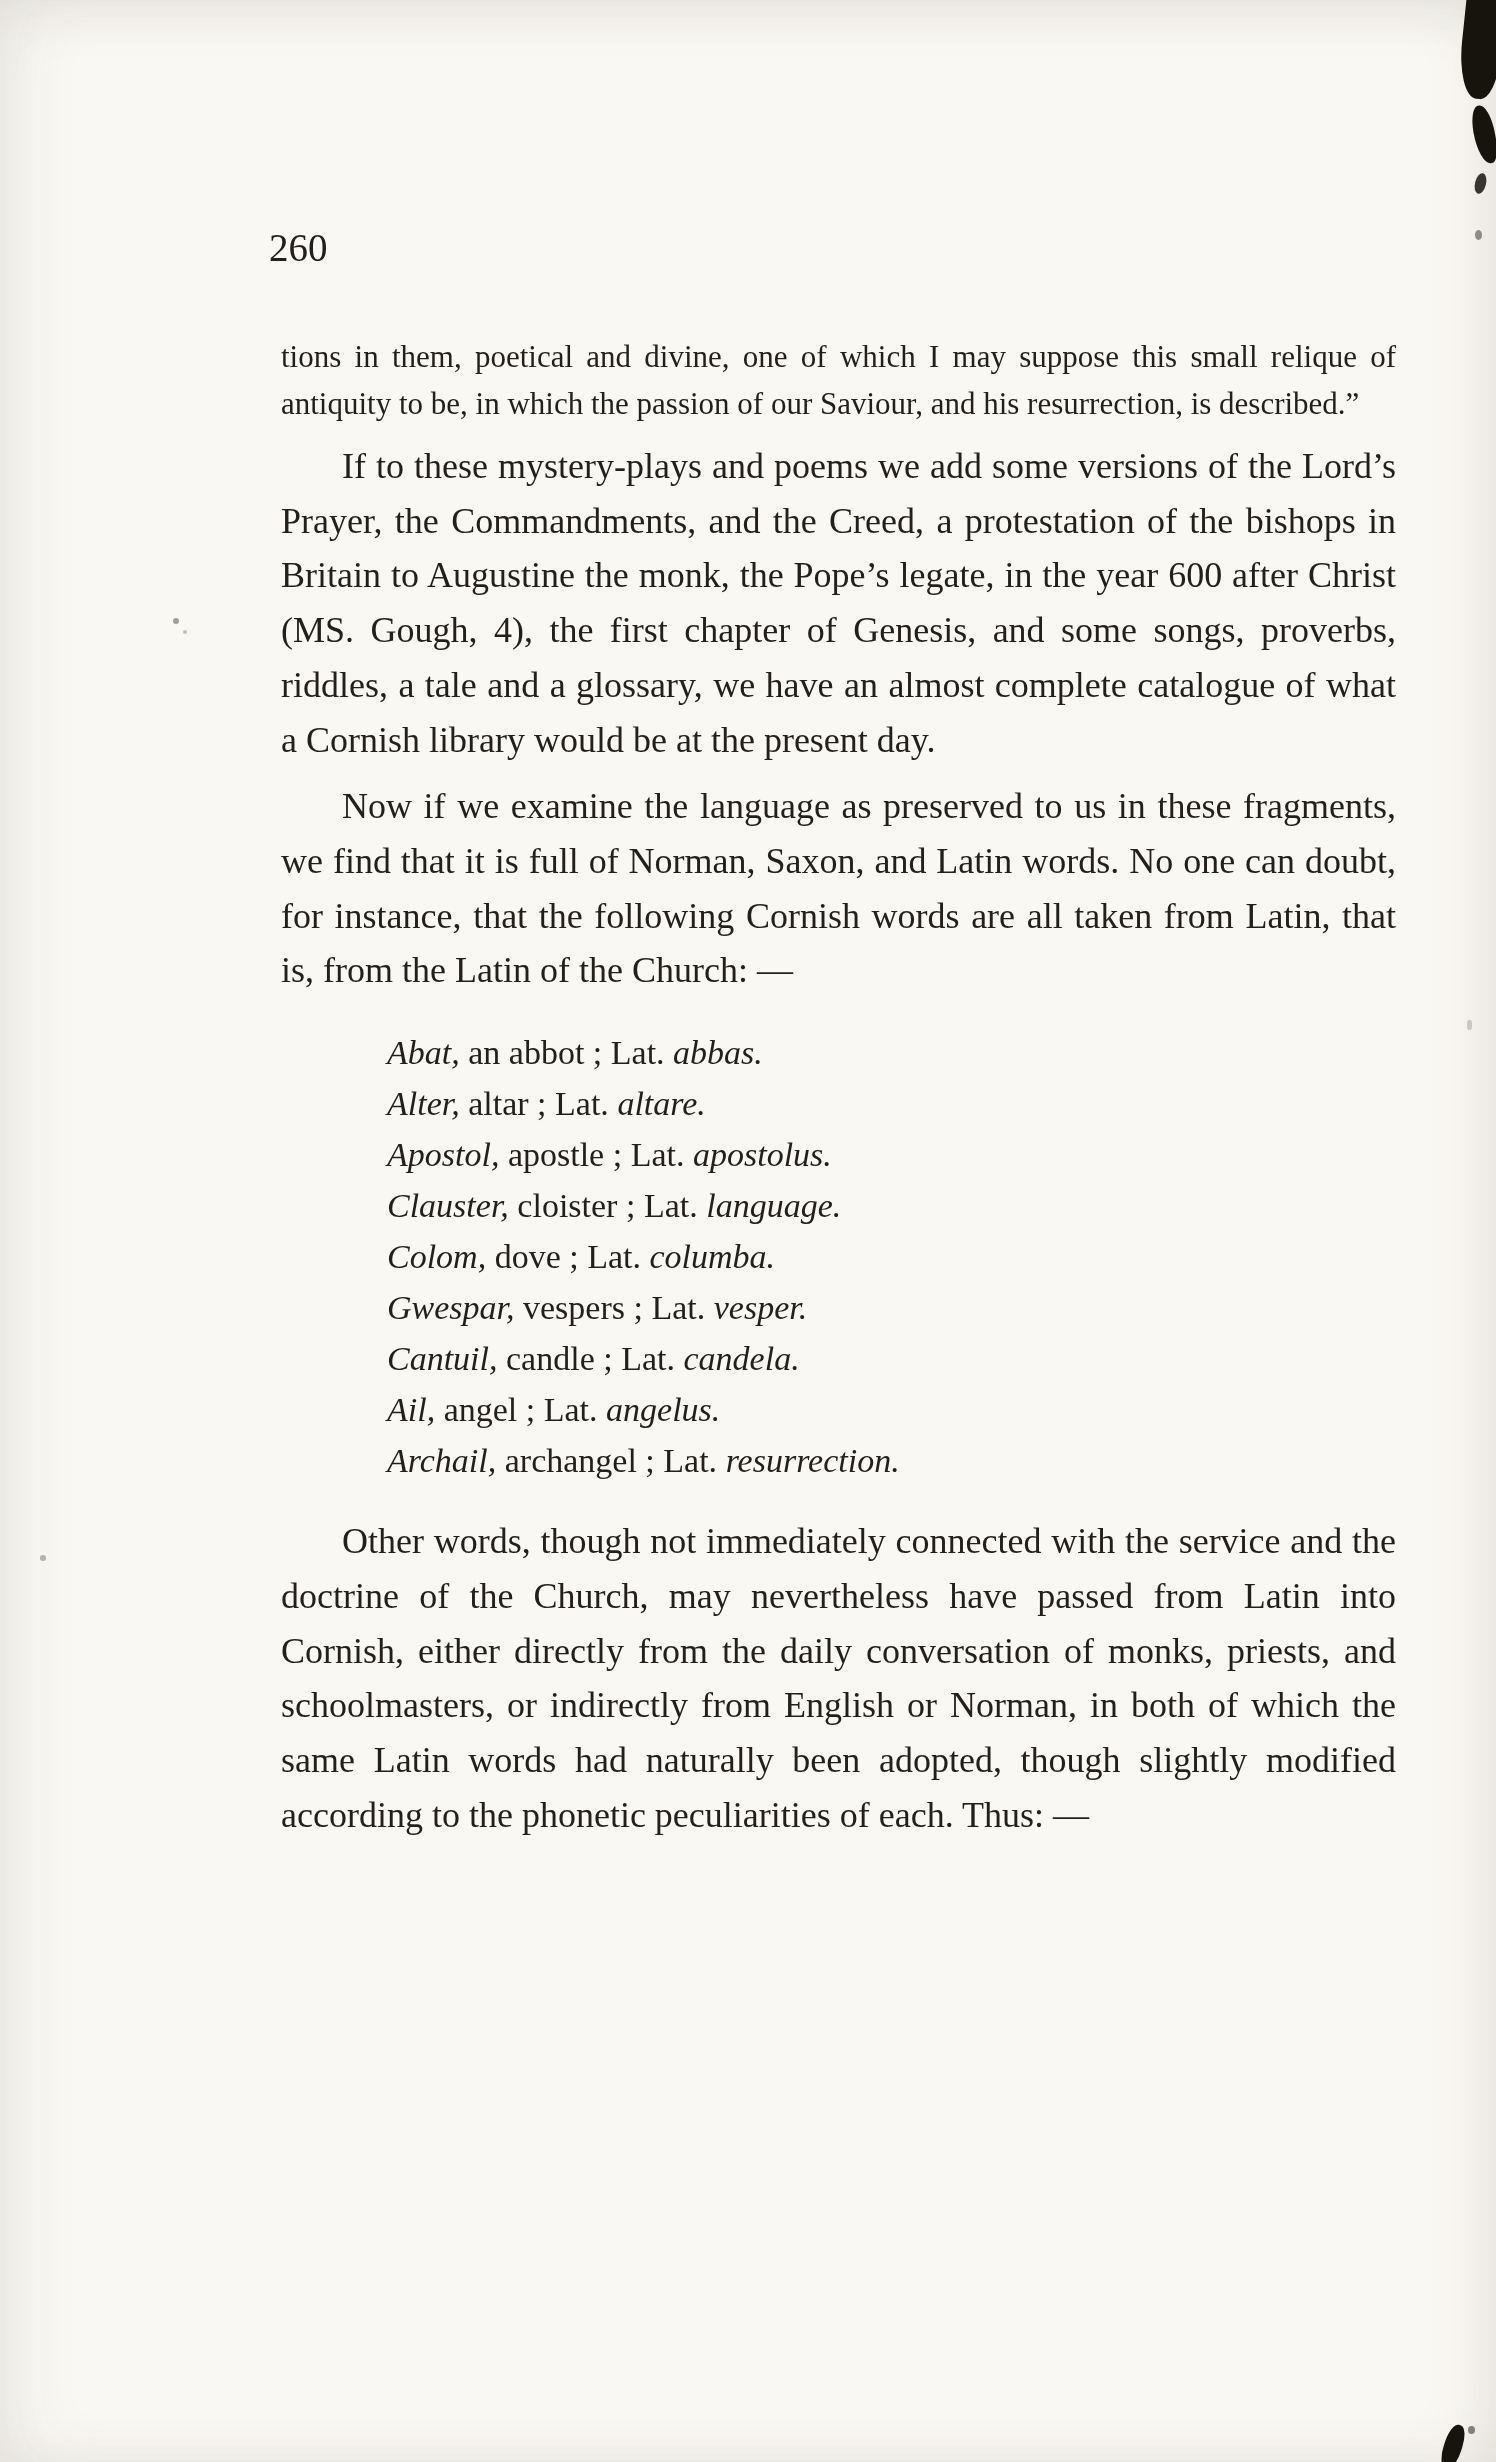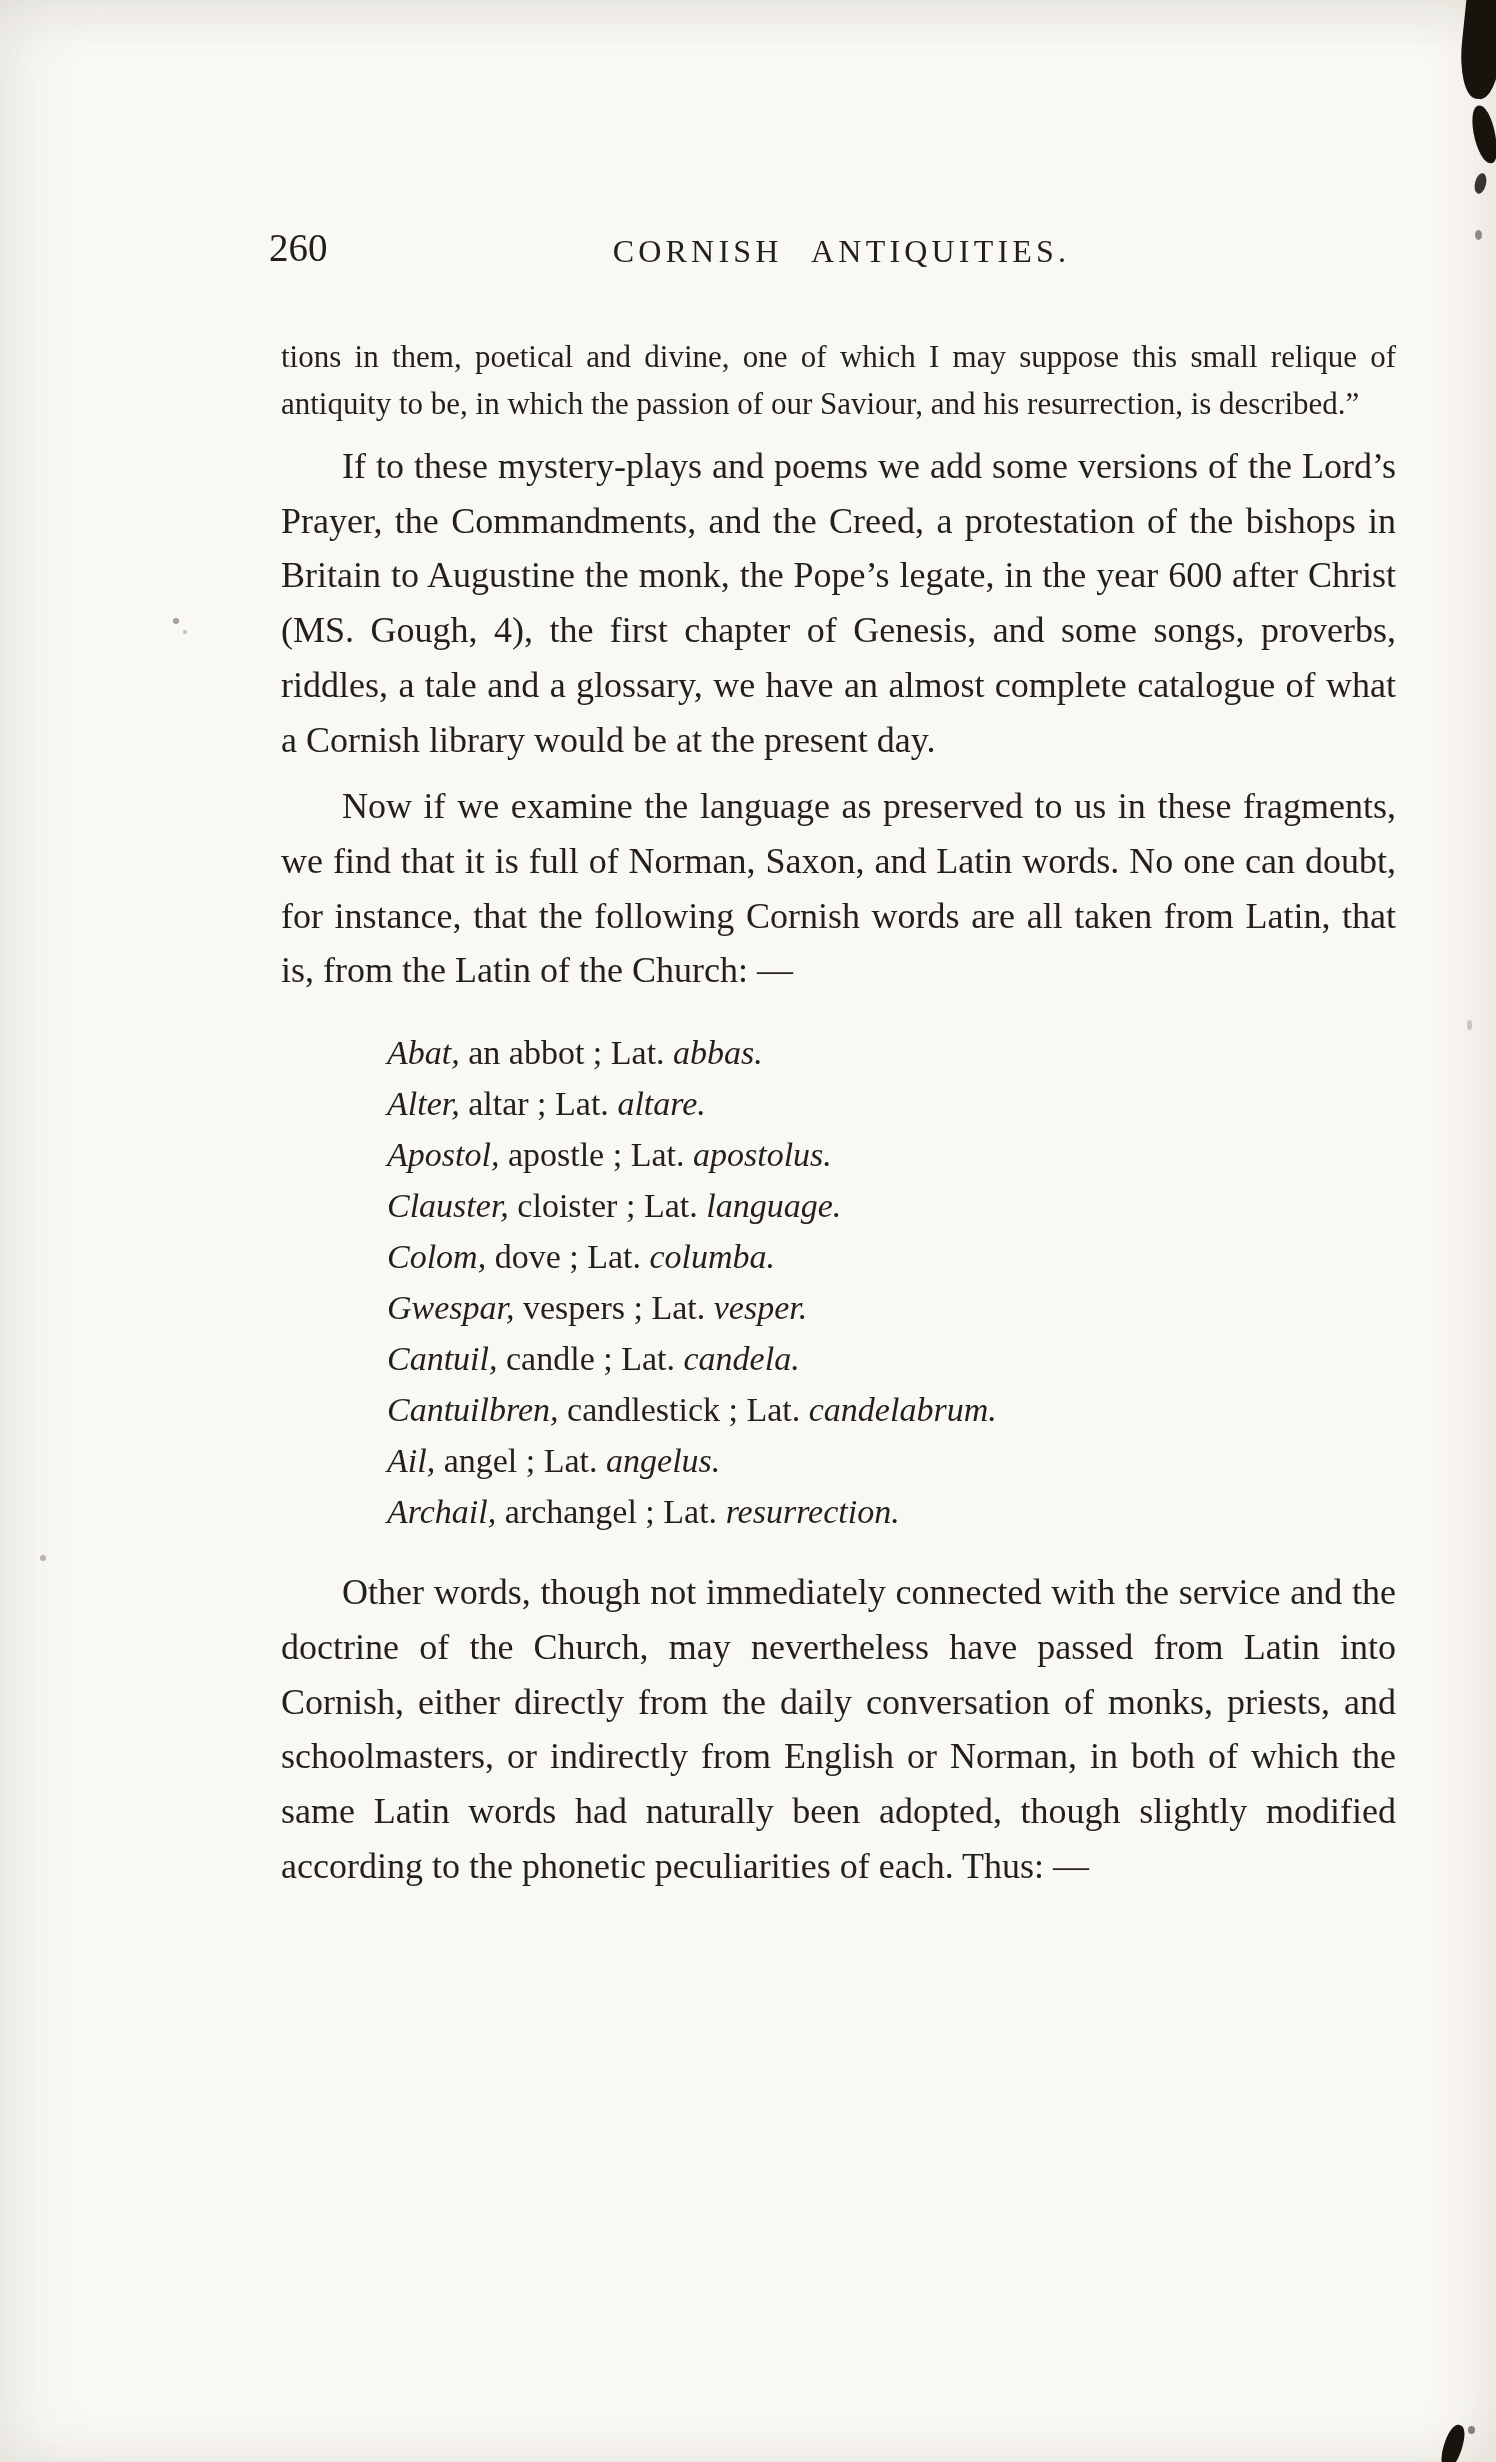--- a/index.html
+++ b/index.html
@@ -91,40 +91,38 @@
   <div class="artifact art-tr-4"></div>
   <div class="artifact art-br-1"></div>
   <div class="artifact art-br-2"></div>
   <div class="speckle sp-1"></div>
   <div class="speckle sp-2"></div>
   <div class="speckle sp-3"></div>
   <div class="speckle sp-4"></div>
 
   <header class="page-header">
     <span class="page-number">260</span>
-    <span class="running-title">CORNISH ANTIQUITIES.</span>
   </header>
 
   <main class="text-block">
 
     <p class="quote-para">tions in them, poetical and divine, one of which I may suppose this small relique of antiquity to be, in which the passion of our Saviour, and his resurrection, is described.”</p>
 
     <p class="body-para">If to these mystery-plays and poems we add some versions of the Lord’s Prayer, the Commandments, and the Creed, a protestation of the bishops in Britain to Augustine the monk, the Pope’s legate, in the year 600 after Christ (MS. Gough, 4), the first chapter of Genesis, and some songs, proverbs, riddles, a tale and a glossary, we have an almost complete catalogue of what a Cornish library would be at the present day.</p>
 
     <p class="body-para">Now if we examine the language as preserved to us in these fragments, we find that it is full of Norman, Saxon, and Latin words.  No one can doubt, for instance, that the following Cornish words are all taken from Latin, that is, from the Latin of the Church: —</p>
 
     <div class="word-list">
       <div class="word-row"><span class="it">Abat,</span><span> an abbot ;  Lat. </span><span class="it">abbas.</span></div>
       <div class="word-row"><span class="it">Alter,</span><span> altar ;  Lat. </span><span class="it">altare.</span></div>
       <div class="word-row"><span class="it">Apostol,</span><span> apostle ;  Lat. </span><span class="it">apostolus.</span></div>
       <div class="word-row"><span class="it">Clauster,</span><span> cloister ;  Lat. </span><span class="it">language.</span></div>
       <div class="word-row"><span class="it">Colom,</span><span> dove ;  Lat. </span><span class="it">columba.</span></div>
       <div class="word-row"><span class="it">Gwespar,</span><span> vespers ;  Lat. </span><span class="it">vesper.</span></div>
       <div class="word-row"><span class="it">Cantuil,</span><span> candle ;  Lat. </span><span class="it">candela.</span></div>
-      <div class="word-row"><span class="it">Cantuilbren,</span><span> candlestick ;  Lat. </span><span class="it">candelabrum.</span></div>
       <div class="word-row"><span class="it">Ail,</span><span> angel ;  Lat. </span><span class="it">angelus.</span></div>
       <div class="word-row"><span class="it">Archail,</span><span> archangel ;  Lat. </span><span class="it">resurrection.</span></div>
     </div>
 
     <p class="body-para">Other words, though not immediately connected with the service and the doctrine of the Church, may nevertheless have passed from Latin into Cornish, either directly from the daily conversation of monks, priests, and schoolmasters, or indirectly from English or Norman, in both of which the same Latin words had naturally been adopted, though slightly modified according to the phonetic peculiarities of each.  Thus: —</p>
 
   </main>
 </div>
 
 

